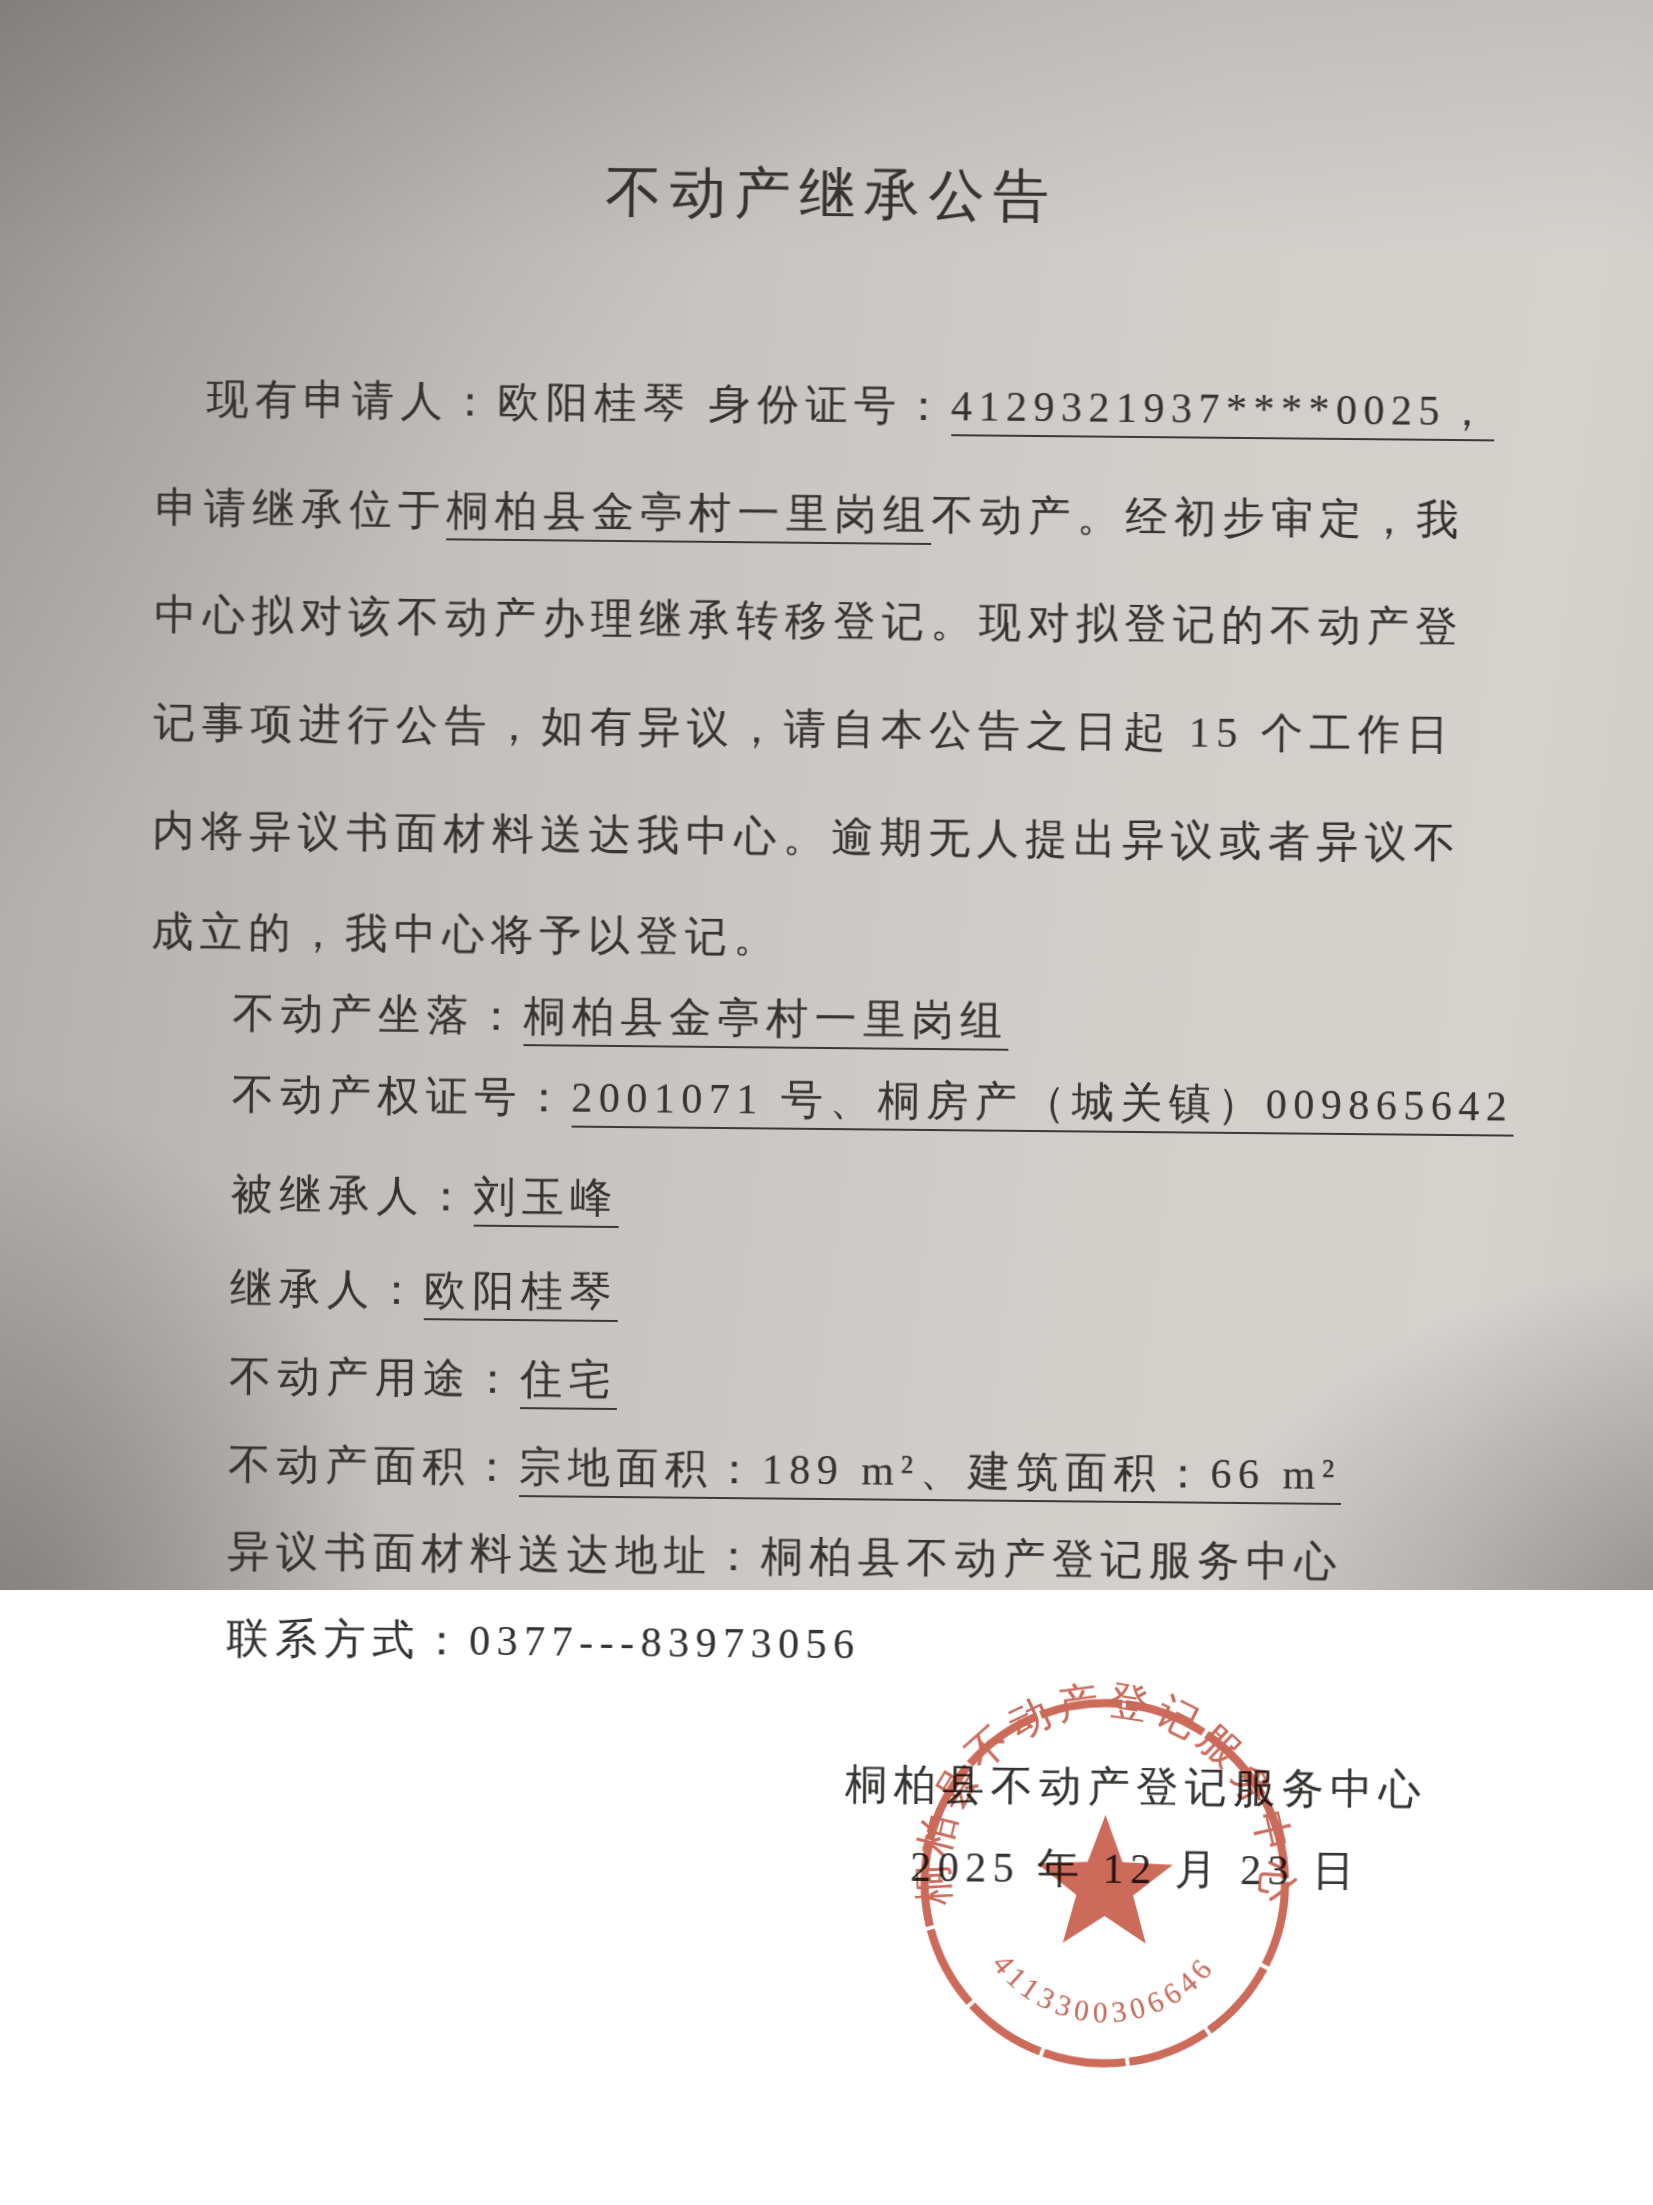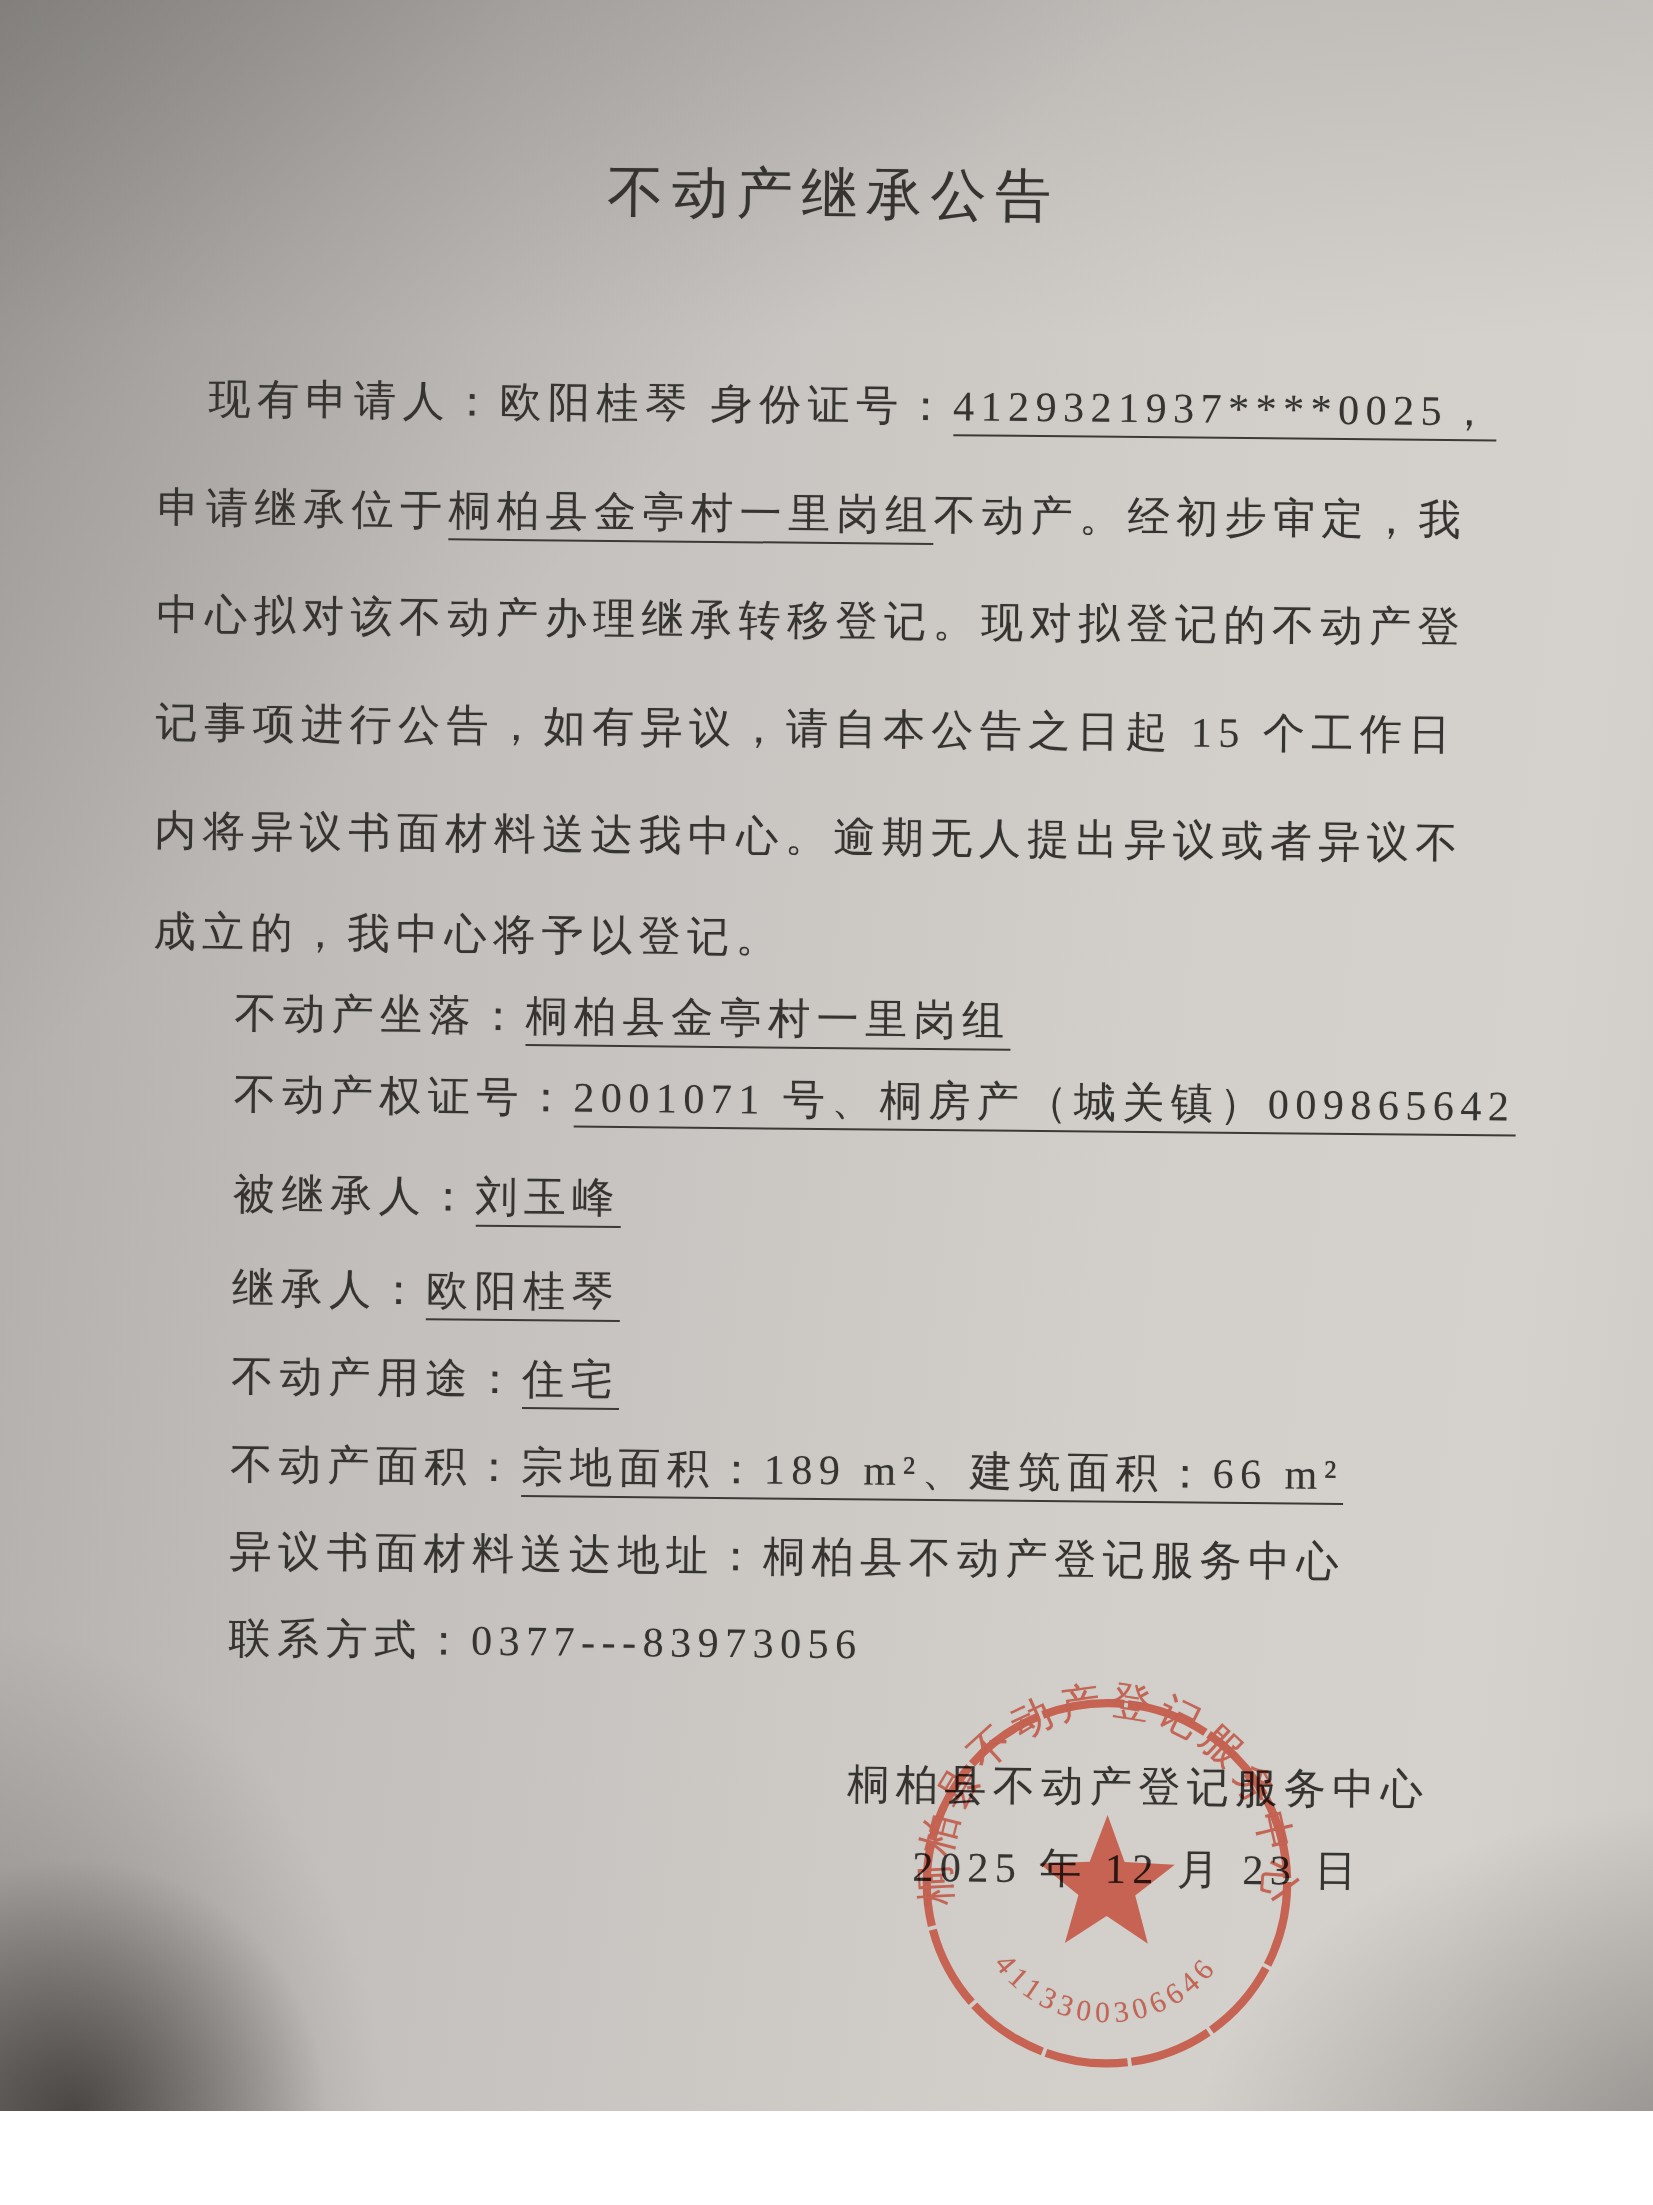--- a/index.html
+++ b/index.html
@@ -1,21 +1,21 @@
 <!DOCTYPE html>
 <html style="font-size:8.6px"><head>
 <meta charset="utf-8">
 <style>
   html, body { margin:0; padding:0; }
   body {
     width:1654px; height:2205px; overflow:hidden;
     font-family:"Liberation Serif","DejaVu Serif",serif;
   }
   .photo {
-    position:relative; width:1654px; height:2111px;
+    position:relative; width:1654px; height:1590px;
     background:
       radial-gradient(circle 350px at 75px 2111px, rgba(28,24,22,.60), rgba(28,24,22,0) 72%),
       radial-gradient(ellipse 565px 808px at 0% 104%, rgba(48,44,42,.40), rgba(48,44,42,0) 70%),
       radial-gradient(ellipse 808px 565px at 104% 103%, rgba(52,49,47,.42), rgba(52,49,47,0) 66%),
       linear-gradient(137deg, rgba(58,56,54,.30) 0%, rgba(58,56,54,.12) 14%, rgba(58,56,54,0) 30%),
       linear-gradient(180deg, rgba(80,78,76,.14) 0%, rgba(80,78,76,0) 16%),
       linear-gradient(97deg, #aeaba8 0%, #c2bfbc 28%, #d2cfcb 66%, #d5d2ce 88%, #cecbc7 100%);
   }
   .content {
     position:absolute; inset:0;

